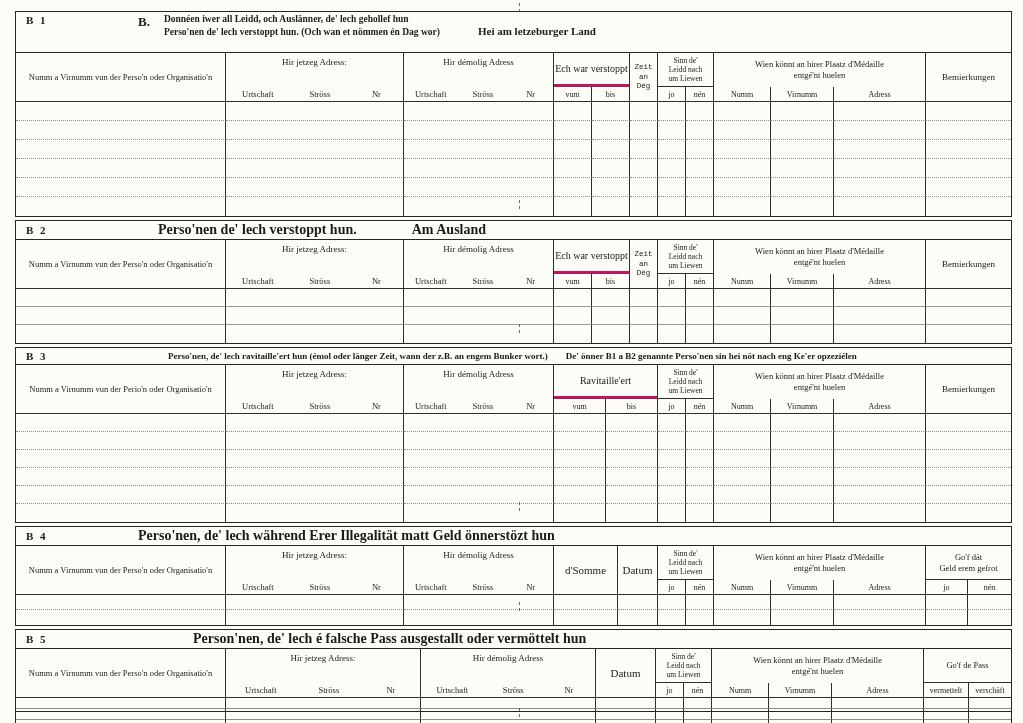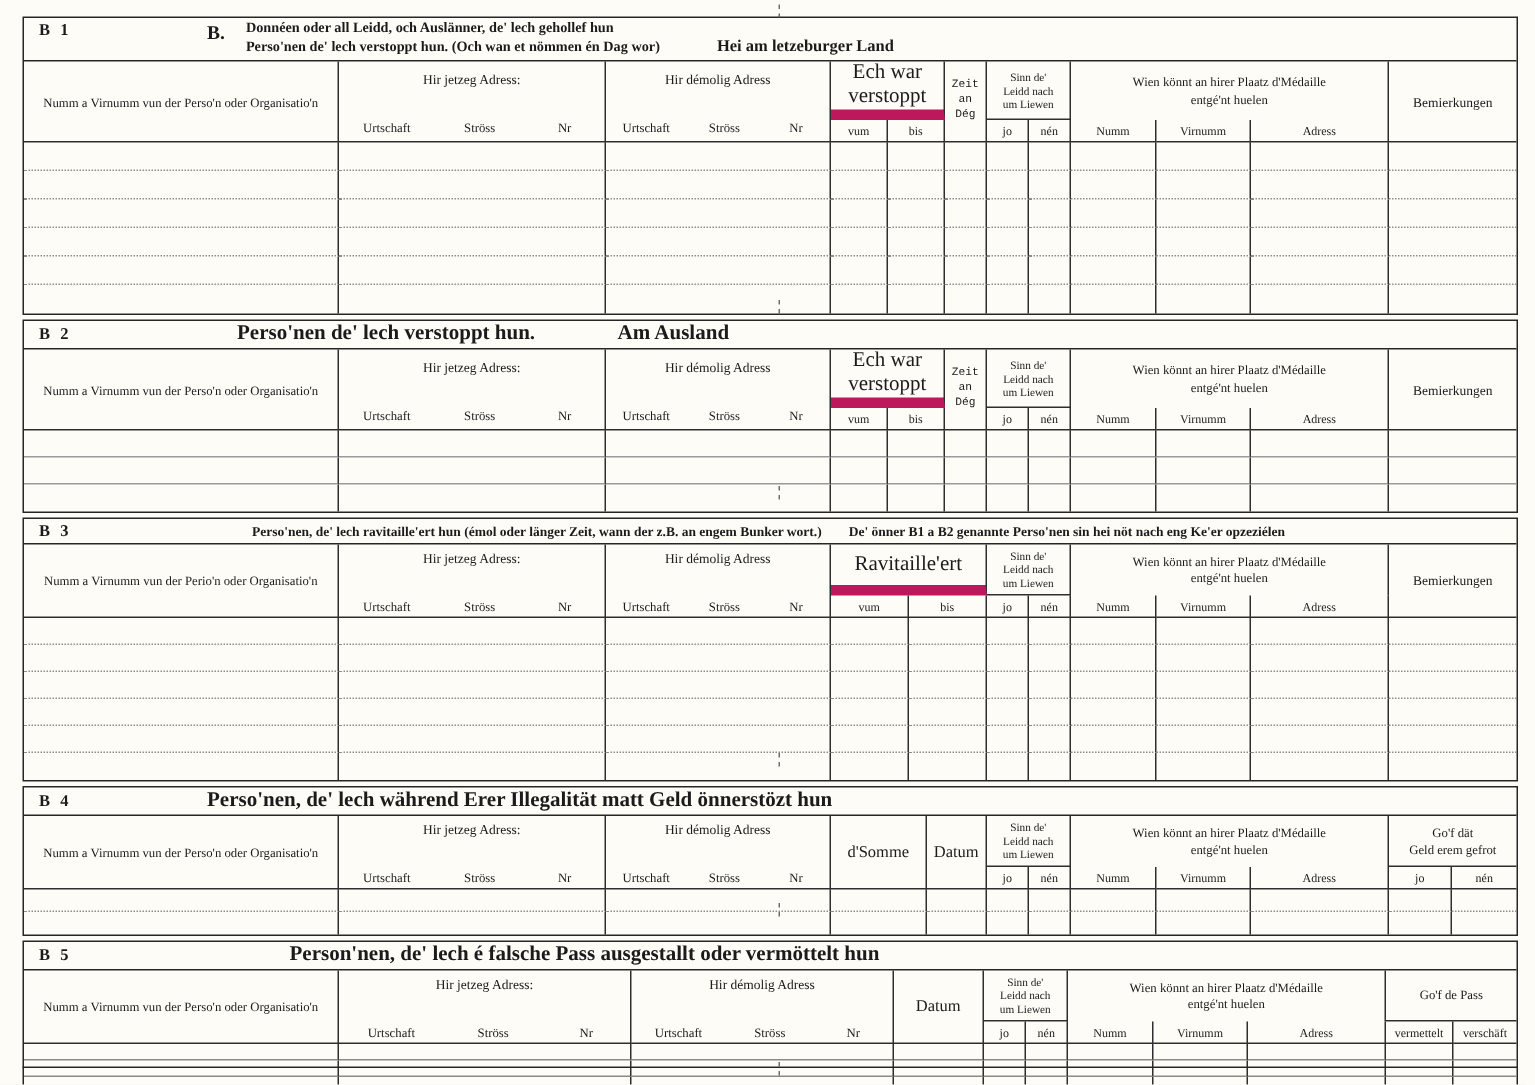--- a/index.html
+++ b/index.html
@@ -4,41 +4,41 @@
 <style>
   html,body{margin:0;padding:0;}
   body{width:1023px;height:723px;background:#f3f1ea;overflow:hidden;position:relative;}
   .sheet{position:absolute;inset:0;background:#fdfcf7;font-family:"Liberation Serif","DejaVu Serif",serif;color:#1b1b1b;}
   .form{position:absolute;left:15px;top:11px;width:997px;}
   .sec{border:1px solid #262626;margin-bottom:3px;background:#fdfcf7;}
   .band{display:flex;align-items:center;border-bottom:1px solid #262626;font-weight:700;padding:1px 0 1px 10px;min-height:14px;}
   .sec-label{width:112px;font-size:11px;letter-spacing:2px;flex:none;}
   .sec-letter{font-size:13px;flex:none;}
   .bt,.sfx{font-size:14px;white-space:nowrap;}
-  .band-b1{align-items:flex-start;padding-top:2px;padding-bottom:2px;}
+  .band-b1{align-items:flex-start;padding-top:2px;padding-bottom:14px;}
   .band-b1 .sec-titles{display:flex;flex-direction:column;margin-left:14px;font-size:9.5px;line-height:1.18;}
   .band-b1 .sfx{margin-left:38px;font-size:11px;}
   .band-b2 .bt{margin-left:20px}.band-b2 .sfx{margin-left:55px}
   .band-b3 .bt{margin-left:30px;font-size:9px}.band-b3 .sfx{margin-left:18px;font-size:9px}
   .band-b4 .bt{}
   .band-b5 .bt{margin-left:55px}
   table.grid{border-collapse:separate;border-spacing:0;table-layout:fixed;width:995px;}
   .grid th,.grid td{box-sizing:border-box;padding:0;font-weight:400;text-align:center;vertical-align:middle;overflow:hidden;}
   .grid th,.grid td{border-right:1px solid #2e2e2e;}
   .noR{border-right:none !important;}
   .grid tbody td:last-child{border-right:none;}
   .hA th{height:34px;}
   .hB th{height:15px;font-size:8px;border-bottom:1px solid #2e2e2e;}
   .rs{border-bottom:1px solid #2e2e2e;}
   .th-name{font-size:8.5px;text-align:left;padding-left:5px;line-height:1.25;}
   .addr{vertical-align:top;}
   .addr .addr-inner{height:48px;display:flex;flex-direction:column;justify-content:space-between;padding:4px 0 2px;box-sizing:border-box;}
   .addr .main{font-size:9px;}
   .addr .subs{display:grid;grid-template-columns:36% 34% 30%;font-size:8.5px;}
-  .th-verstoppt{font-size:14px;border-bottom:7px solid #be185d;}
+  .th-verstoppt{font-size:10px;border-bottom:3px solid #be185d;}
   .th-zeit{font-size:7.5px;line-height:1.3;font-family:Liberation Mono, monospace;}
   .th-sinn{font-size:7.5px;line-height:1.2;border-bottom:1px solid #2e2e2e;}
   .th-wien{font-size:8.5px;line-height:1.35;}
   .th-bem{font-size:9px;vertical-align:top;padding-top:10px;}
   .th-top{vertical-align:top;padding-top:5px;font-size:11px;}
   .th-gof{font-size:8.5px;line-height:1.3;border-bottom:1px solid #2e2e2e;}
   .sm{font-size:7.5px;}
   .grid tbody td{border-bottom:1px dotted #8d8d8d;}
   .grid tbody tr:last-child td{border-bottom:none;}
   .sec-b1 tbody td{height:19px;}
@@ -53,21 +53,21 @@
 <body>
 
 <div class="sheet">
 <div class="form">
 
   <div class="sec sec-b1">
     <div class="band band-b1">
       <span class="sec-label">B 1</span>
       <span class="sec-letter">B.</span>
       <span class="sec-titles">
-        <span>Donnéen oder all Leidd, och Auslänner, de' lech gehollef hun</span>
+        <span>Donnéen iwer all Leidd, och Auslänner, de' lech gehollef hun</span>
         <span><span>Perso'nen de' lech verstoppt hun. (Och wan et nömmen én Dag wor)</span><span class="sfx">Hei am letzeburger Land</span></span>
       </span>
     </div>
     <table class="grid">
       <colgroup>
             <col style="width:210px">
             <col style="width:178px">
             <col style="width:150px">
             <col style="width:38px">
             <col style="width:38px">

